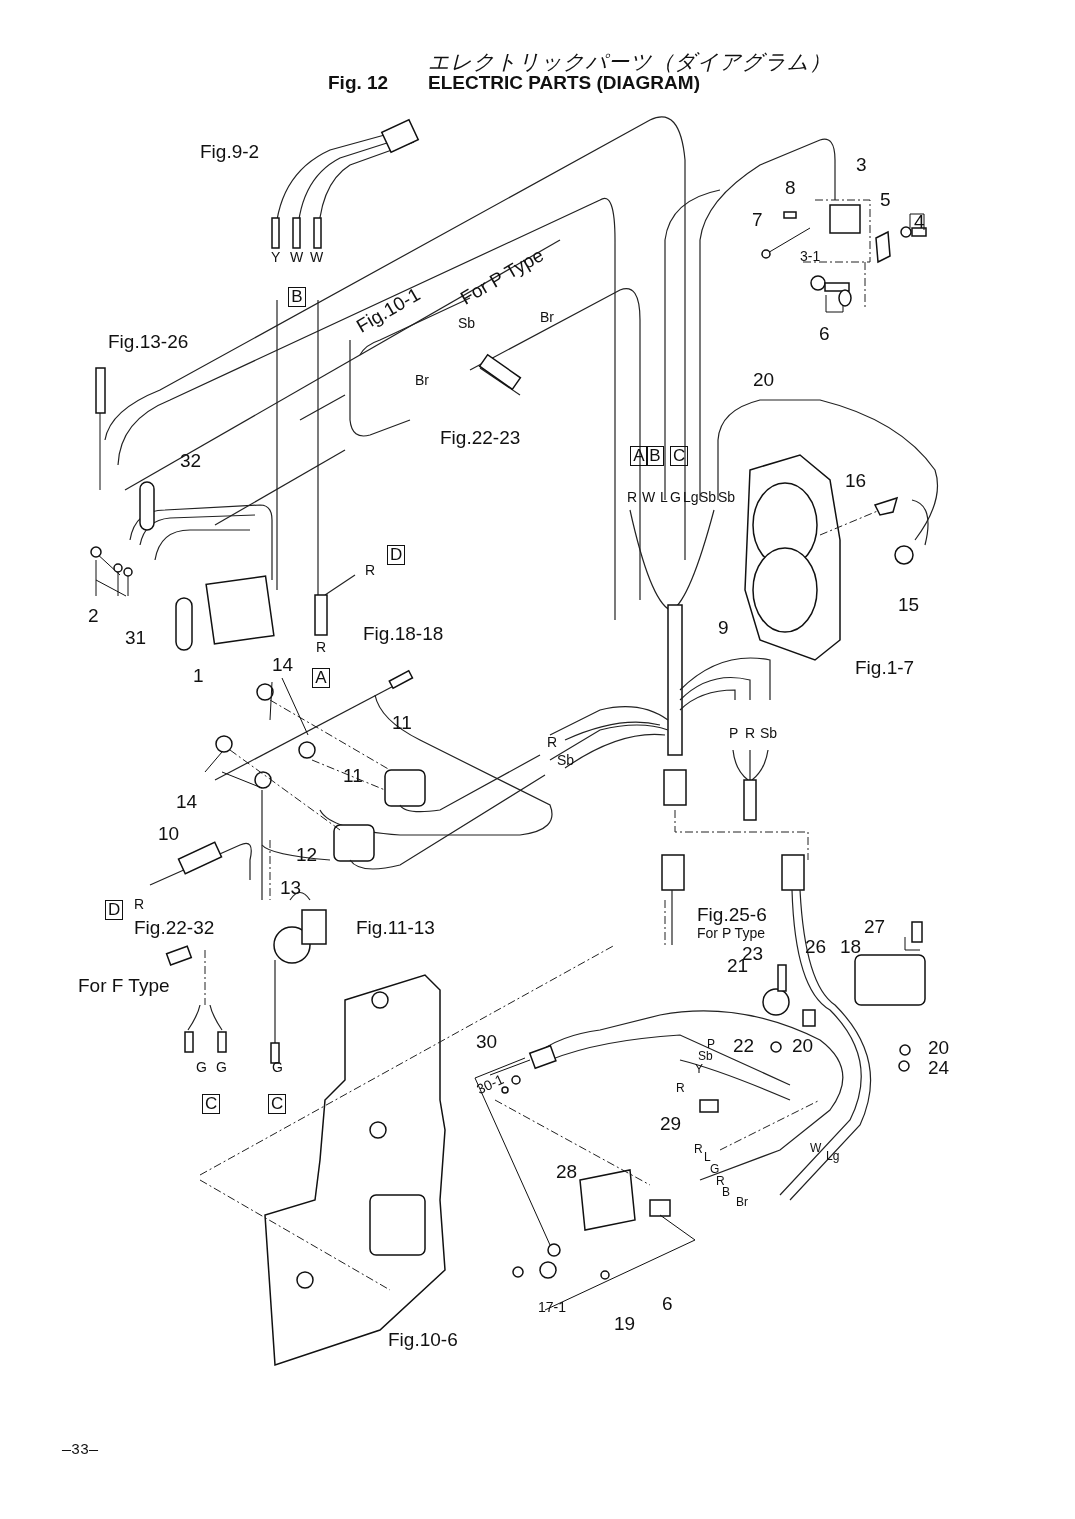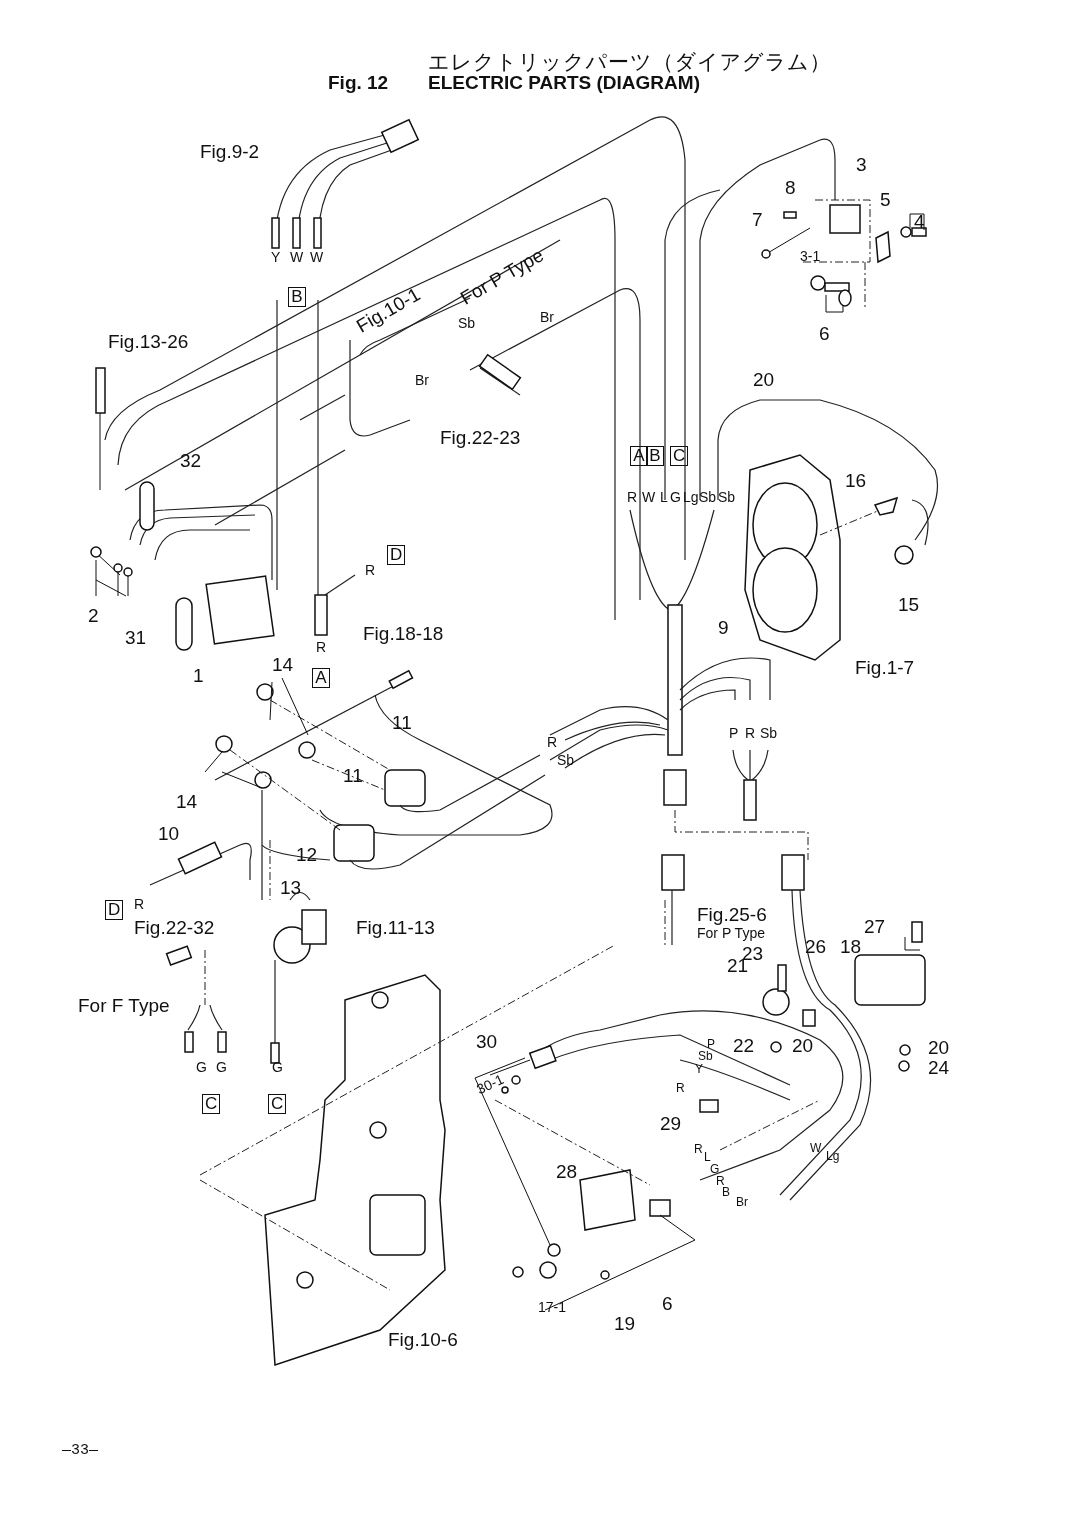--- a/index.html
+++ b/index.html
@@ -1,17 +1,17 @@
 <!DOCTYPE html>
 <html><head>
 <meta charset="utf-8">
 <style>
   html,body{margin:0;padding:0;background:#fff;}
   body{width:1075px;height:1519px;position:relative;overflow:hidden;font-family:"Liberation Sans",sans-serif;color:#111;}
-  .title-jp{position:absolute;left:428px;top:48px;font-size:21px;letter-spacing:1px;font-family:"DejaVu Sans",sans-serif;}
+  .title-jp{position:absolute;left:428px;top:48px;font-size:21px;letter-spacing:1px;font-family:"DejaVu Sans",sans-serif;font-style:italic;}
   .title-fig{position:absolute;left:328px;top:72px;font-size:19px;font-weight:bold;}
   .title-en{position:absolute;left:428px;top:72px;font-size:19px;font-weight:bold;}
   .lbl{position:absolute;font-size:19px;line-height:1;white-space:nowrap;}
   .sm{font-size:14px;}
   .box{position:absolute;border:1.5px solid #111;font-size:17px;line-height:18px;padding:0 2px;text-align:center;min-width:12px;}
   .page-num{position:absolute;left:62px;top:1442px;font-size:15px;font-family:"Liberation Mono",monospace;}
   svg{position:absolute;left:0;top:0;}
   .w{fill:none;stroke:#222;stroke-width:1.2;}
   .dash{fill:none;stroke:#222;stroke-width:1;stroke-dasharray:8 3 2 3;}
   .ld{fill:none;stroke:#111;stroke-width:1;}
@@ -202,21 +202,21 @@
 <div class="lbl" style="left:440px;top:428px">Fig.22-23</div>
 <div class="lbl" style="left:363px;top:624px">Fig.18-18</div>
 <div class="lbl" style="left:855px;top:658px">Fig.1-7</div>
 <div class="lbl" style="left:134px;top:918px">Fig.22-32</div>
 <div class="lbl" style="left:356px;top:918px">Fig.11-13</div>
 <div class="lbl" style="left:697px;top:905px">Fig.25-6</div>
 <div class="lbl" style="left:388px;top:1330px">Fig.10-6</div>
 
 <div class="lbl" style="left:462px;top:290px;transform:rotate(-30deg);transform-origin:left">For P Type</div>
 <div class="lbl sm" style="left:697px;top:926px">For P Type</div>
-<div class="lbl" style="left:78px;top:996px">For F Type</div>
+<div class="lbl" style="left:78px;top:976px">For F Type</div>
 
 <div class="lbl" style="left:193px;top:666px">1</div>
 <div class="lbl" style="left:88px;top:606px">2</div>
 <div class="lbl" style="left:856px;top:155px">3</div>
 <div class="lbl sm" style="left:800px;top:249px">3-1</div>
 <div class="lbl" style="left:914px;top:212px">4</div>
 <div class="lbl" style="left:880px;top:190px">5</div>
 <div class="lbl" style="left:819px;top:324px">6</div>
 <div class="lbl" style="left:752px;top:210px">7</div>
 <div class="lbl" style="left:785px;top:178px">8</div>

